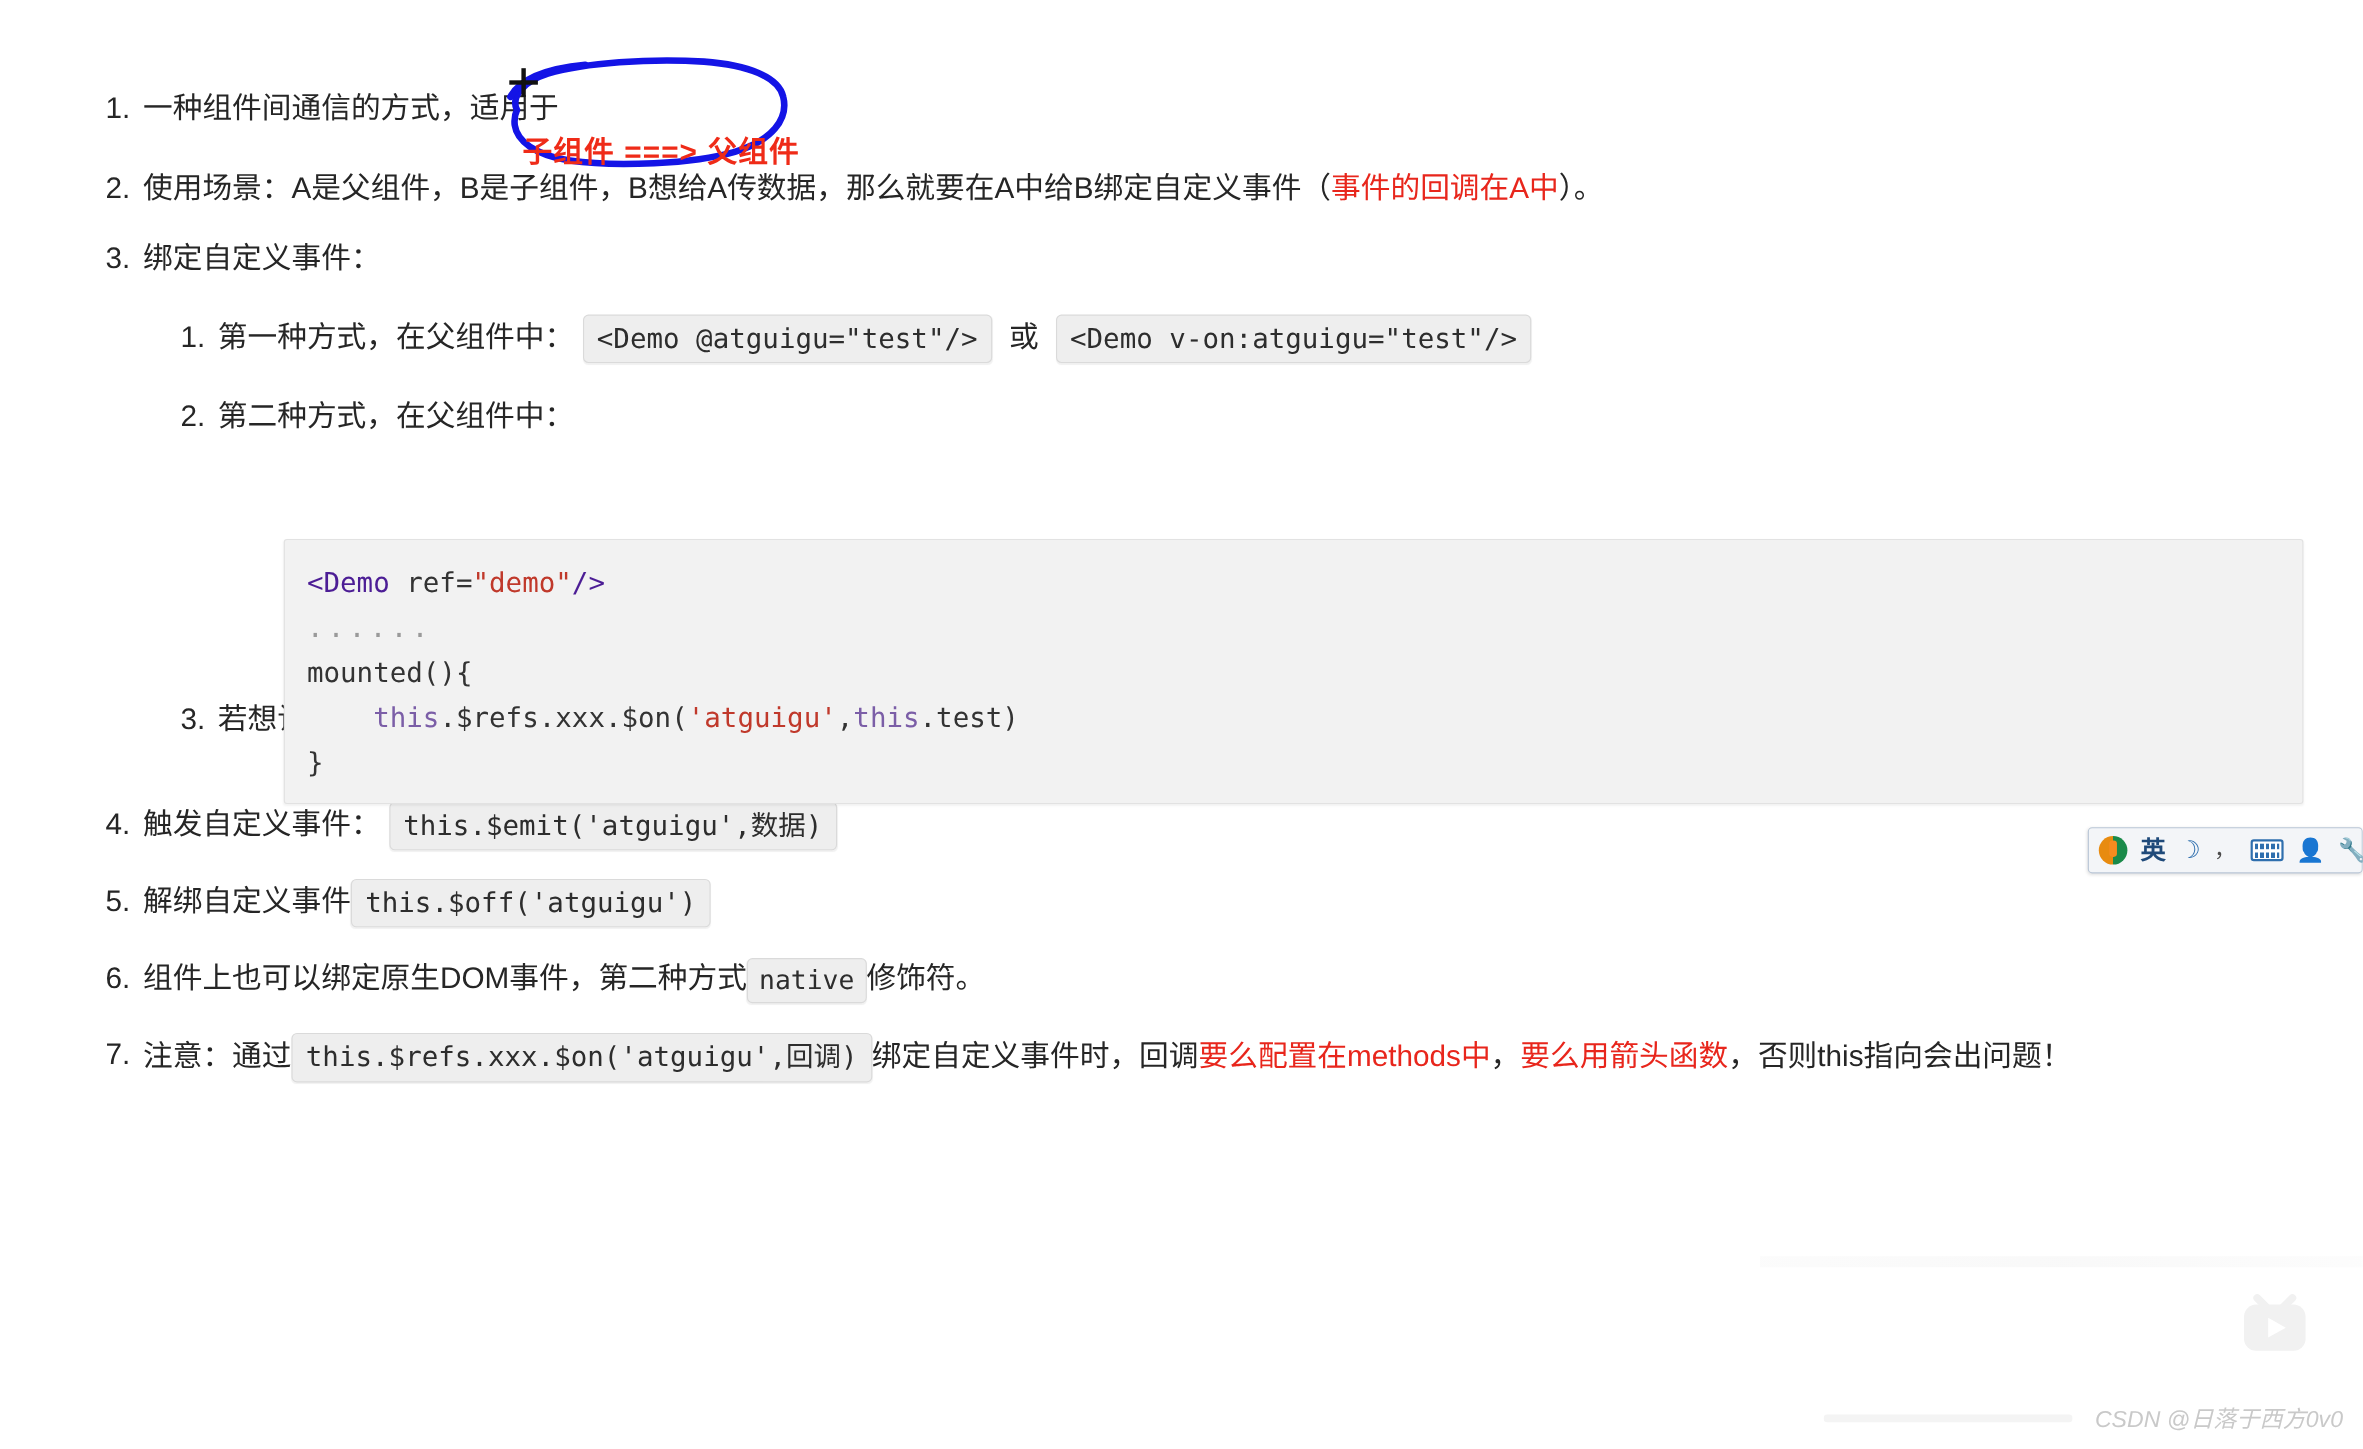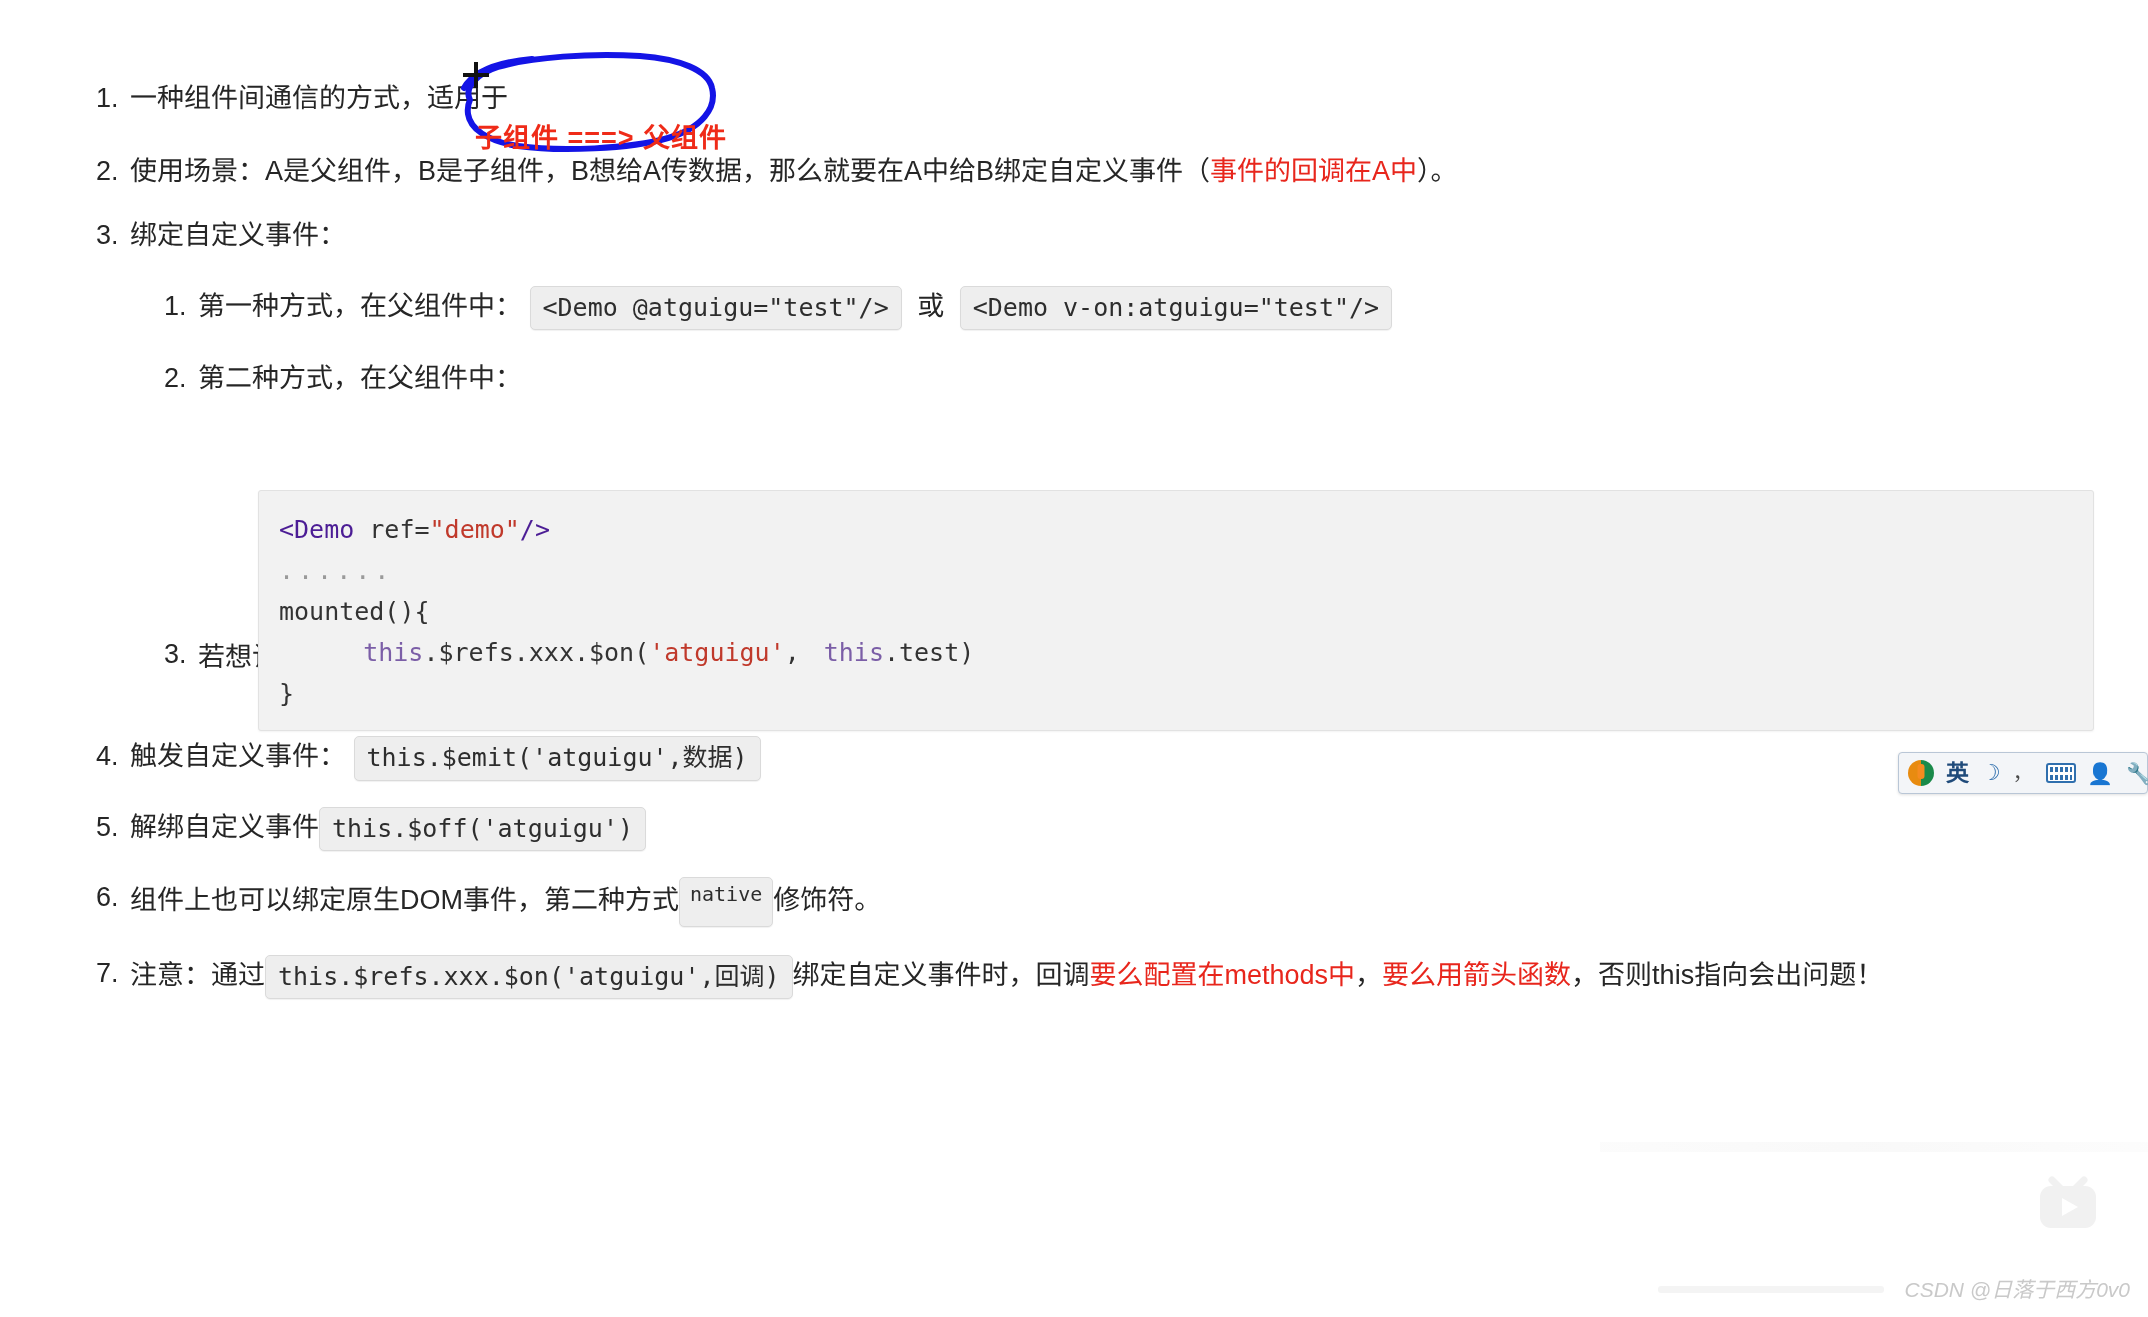--- a/index.html
+++ b/index.html
@@ -48,25 +48,25 @@
 
   
   .sub{
     margin-left:68px;margin-top:30px;
   }
   .sub .li{margin-bottom:28px;}
 
   
   code.chip{
     font-family:"DejaVu Sans Mono","Liberation Mono",monospace;
-    font-size:20px;
+    font-size:24px;
     background:#eeeeee;
     border:1px solid #dadada;
     border-radius:5px;
-    padding:4px 10px 19px;
+    padding:4px 10px 5px;
     color:#2d2d2d;
     white-space:nowrap;
     display:inline-block;
     vertical-align:middle;
     box-shadow:0 1px 1px rgba(0,0,0,.06);
     line-height:1.25;
   }
   code.chip.big{font-size:25px;padding:5px 12px 6px;}
 
   .red{color:#e8261c;}
@@ -82,21 +82,21 @@
     box-sizing:border-box;
     font-family:"DejaVu Sans Mono","Liberation Mono",monospace;
     font-size:25px;line-height:1.64;
     color:#333;
     white-space:pre;
     box-shadow:0 1px 2px rgba(0,0,0,.05);
   }
   .tok-tag{color:#4c1d95;}
   .tok-attr{color:#333;}
   .tok-str{color:#c0392b;}
-  .tok-kw{color:#7b5ea7;margin-left:24px;}
+  .tok-kw{color:#7b5ea7;}
   .tok-dots{color:#9a9a9a;letter-spacing:4px;}
   .tok-plain{color:#333;}
 
   
   .ime{
     position:absolute;left:1898px;top:752px;
     height:42px;width:250px;
     background:#f3f5f8;
     border:1px solid #b9c6d6;
     border-radius:4px;

